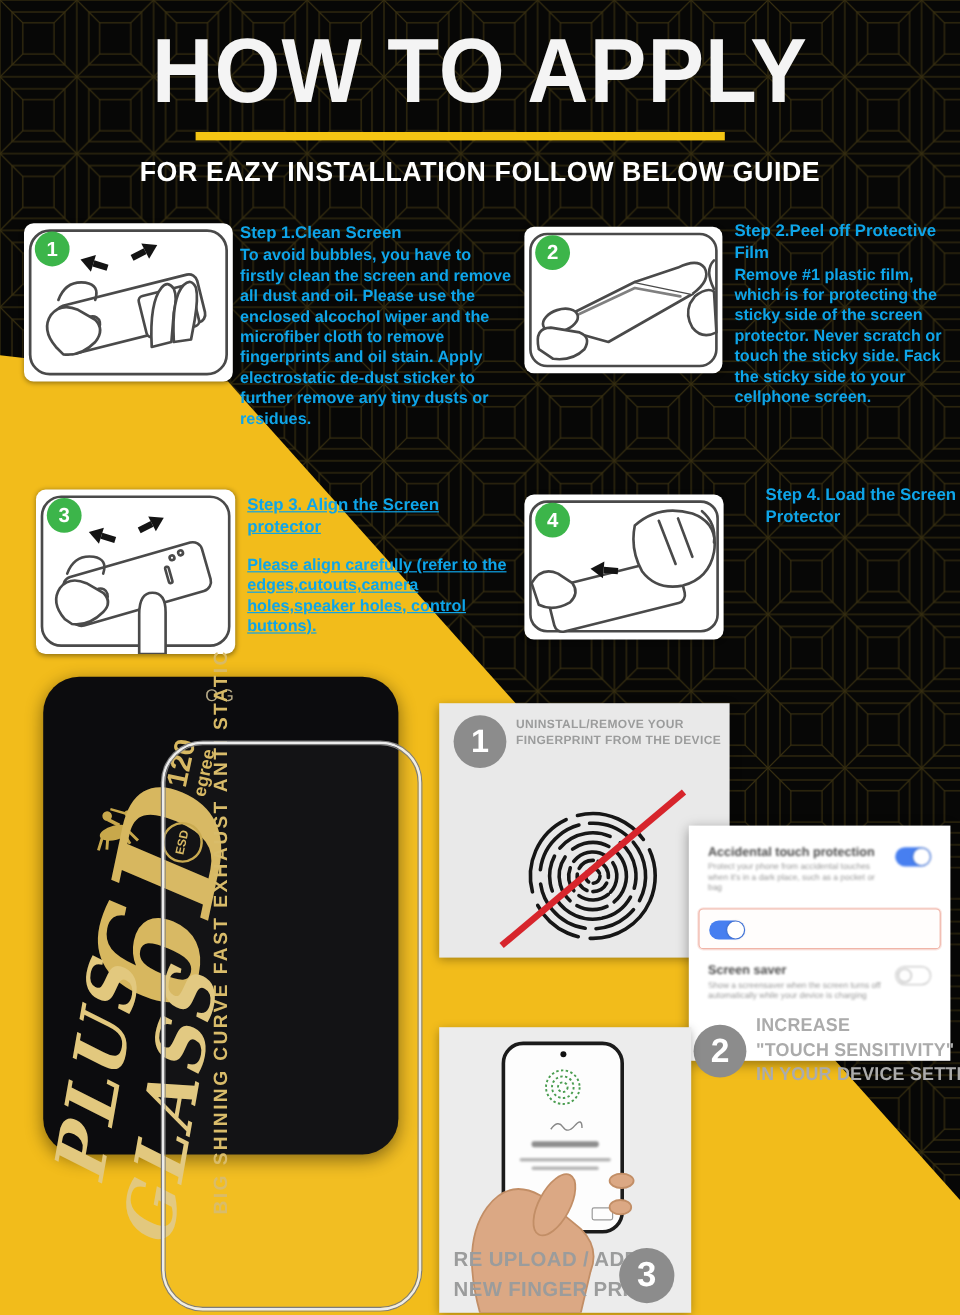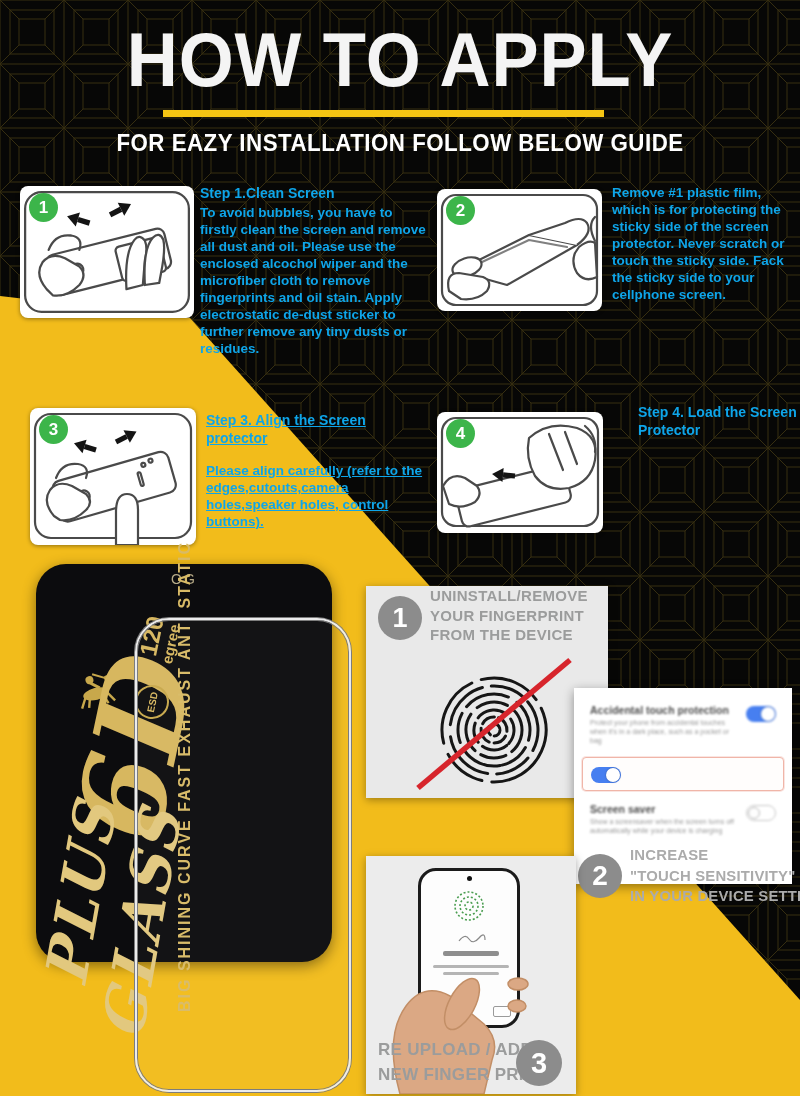--- a/index.html
+++ b/index.html
@@ -153,20 +153,21 @@
       <path class="ink" d="M28 81 L92 51 L130 58" opacity=".7"></path>
       <path class="ink-fill" d="M140 56 Q156 44 150 34 Q144 26 128 34 L92 46"></path>
       <path class="ink-fill" d="M142 58 Q152 50 158 54 L160 88 Q148 94 140 84 Q134 74 138 64 Z"></path>
       <path class="ink" d="M158 52 Q150 36 158 28"></path>
       <ellipse class="ink-fill" cx="30" cy="78" rx="15" ry="9" transform="rotate(-18 30 78)"></ellipse>
       <path class="ink-fill" d="M12 102 Q8 84 22 84 L46 88 Q56 92 50 102 Q40 112 24 110 Z"></path>
     </svg>
     <div class="badge-green">2</div>
   </div>
   <div class="abs step-text" style="left:612px;top:184px;width:186px;">
+    <div class="step-title">Step 2.Peel off Protective Film</div>
     <div>Remove #1 plastic film, which is for protecting the sticky side of the screen protector. Never scratch or touch the sticky side. Fack the sticky side to your cellphone screen.</div>
   </div>
 
   <div class="abs illus" style="left:30px;top:408px;width:166px;height:137px;">
     <svg viewBox="0 0 166 137" preserveAspectRatio="none">
       <rect class="ink" x="5" y="6" width="156" height="124" rx="16"></rect>
       <g transform="rotate(-16 83 78)">
         <rect class="ink-fill" x="24" y="58" width="120" height="42" rx="8"></rect>
         <circle class="ink" cx="52" cy="80" r="6"></circle>
         <circle class="ink" cx="118" cy="66" r="2"></circle>
@@ -238,21 +239,21 @@
       <div class="abs esd-badge">ESD</div>
       <div class="abs side-text">BIG SHINING CURVE FAST EXHAUST ANTI STATIC</div>
       <div class="abs brand brand1">PLUS</div>
       <div class="abs brand brand2">GLASS</div>
     </div>
     <div class="abs glass-clear"></div>
   </div>
 
   <div class="abs gray-box" style="left:366px;top:586px;width:242px;height:212px;">
     <div class="abs badge-gray" style="left:12px;top:10px;width:44px;height:44px;font-size:27px;">1</div>
-    <div class="abs guide-label" style="left:64px;top:0;width:172px;font-size:15px;line-height:1.3;">UNINSTALL/REMOVE YOUR FINGERPRINT FROM THE DEVICE</div>
+    <div class="abs guide-label" style="left:64px;top:12px;width:172px;font-size:10px;line-height:1.3;">UNINSTALL/REMOVE YOUR FINGERPRINT FROM THE DEVICE</div>
     <svg class="abs" style="left:38px;top:68px;" width="178" height="140" viewBox="0 0 178 140">
       <g fill="none" stroke="#161616" stroke-width="3" stroke-linecap="round">
         <circle cx="90" cy="76" r="52" stroke-dasharray="62 10 44 12 72 10" transform="rotate(24 90 76)"></circle>
         <circle cx="90" cy="76" r="44" stroke-dasharray="52 9 36 9 56 12" transform="rotate(-40 90 76)"></circle>
         <circle cx="90" cy="76" r="36" stroke-dasharray="42 8 30 8 46 10" transform="rotate(80 90 76)"></circle>
         <circle cx="90" cy="76" r="28" stroke-dasharray="32 7 26 7 40 9" transform="rotate(-15 90 76)"></circle>
         <circle cx="90" cy="76" r="20" stroke-dasharray="26 6 20 6 30 8" transform="rotate(50 90 76)"></circle>
         <circle cx="90" cy="76" r="13" stroke-dasharray="17 5 14 5" transform="rotate(-70 90 76)"></circle>
         <circle cx="90" cy="76" r="6" stroke-dasharray="9 4"></circle>
       </g>

